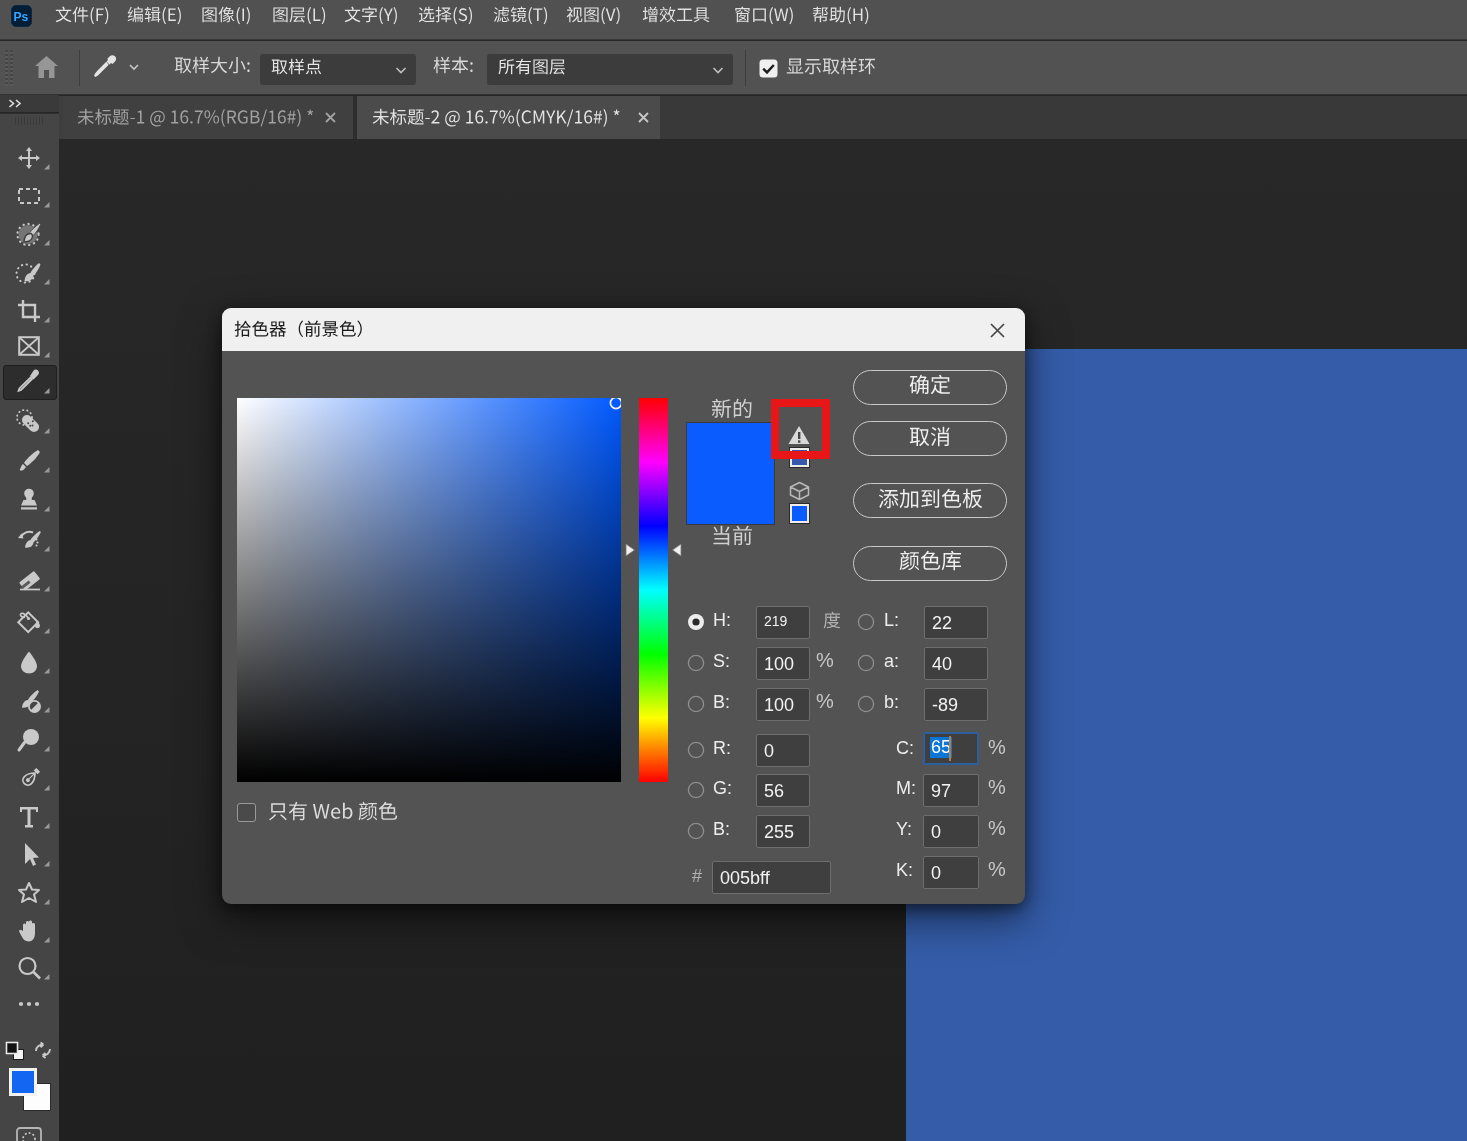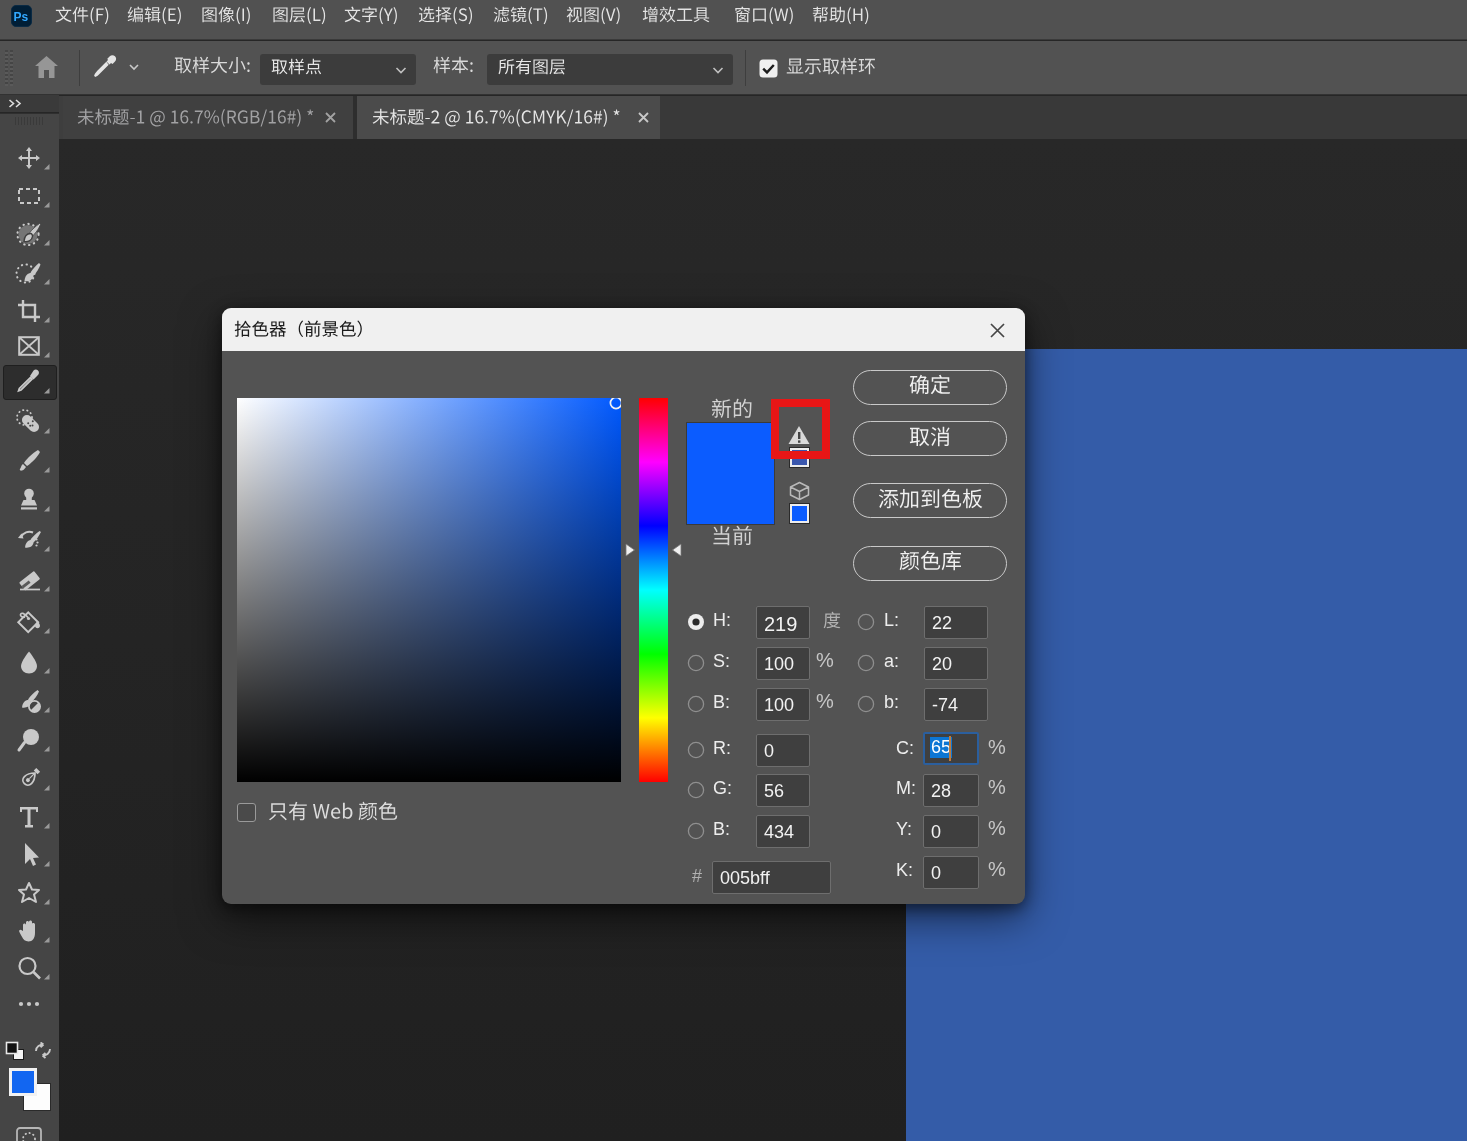--- a/index.html
+++ b/index.html
@@ -412,21 +412,21 @@
       <svg width="63.0" height="24.8" viewBox="0 0 63.0 24.8" style="display:block">
         <path transform="translate(0,18.48) scale(0.021000,-0.021000)" fill="#f0f0f0" d="M698 506C696 147 684 34 432 -30C444 -43 461 -67 467 -82C735 -9 755 126 757 506ZM400 459C345 410 243 364 158 338C175 325 194 304 205 289C295 320 398 372 462 433ZM431 185C371 104 252 35 132 -1C148 -15 167 -38 178 -55C306 -12 427 63 497 156ZM740 77C805 32 882 -35 918 -80L961 -34C924 11 845 75 782 118ZM536 609V137H596V552H851V139H914V609H725C738 641 753 680 766 718H947V778H514V718H703C693 683 678 641 664 609ZM229 824C242 799 254 767 263 740H68V677H496V740H334C325 770 308 811 291 842ZM415 326C356 263 246 205 150 172C155 225 156 277 156 321V472H493V535H392C412 569 434 613 453 653L390 669C375 630 349 574 326 535H195L248 554C240 586 217 636 194 671L135 652C157 616 178 568 186 535H89V322C89 215 84 65 32 -45C49 -51 79 -69 92 -81C125 -9 142 82 150 169C166 155 183 134 193 118C296 158 407 224 475 300Z M1474.0 492V319H1243.0V492ZM1547.0 492H1786.0V319H1547.0ZM1598.0 685C1569.0 643 1531.0 597 1494.0 563H1229.0C1268.0 601 1304.0 642 1337.0 685ZM1354.0 843C1284.0 708 1162.0 587 1039.0 511C1053.0 495 1074.0 457 1081.0 441C1111.0 461 1141.0 484 1170.0 509V81C1170.0 -36 1219.0 -63 1378.0 -63C1414.0 -63 1725.0 -63 1765.0 -63C1914.0 -63 1945.0 -18 1963.0 138C1941.0 142 1910.0 154 1890.0 166C1879.0 34 1863.0 6 1764.0 6C1696.0 6 1426.0 6 1373.0 6C1263.0 6 1243.0 20 1243.0 80V247H1786.0V202H1861.0V563H1585.0C1632.0 611 1678.0 669 1712.0 722L1663.0 757L1648.0 752H1383.0C1397.0 774 1410.0 796 1422.0 818Z M2325.0 245C2334.0 253 2368.0 259 2419.0 259H2593.0V144H2232.0V74H2593.0V-79H2667.0V74H2954.0V144H2667.0V259H2888.0V327H2667.0V432H2593.0V327H2403.0C2434.0 373 2465.0 426 2493.0 481H2912.0V549H2527.0L2559.0 621L2482.0 648C2471.0 615 2458.0 581 2444.0 549H2260.0V481H2412.0C2387.0 431 2365.0 393 2354.0 377C2334.0 344 2317.0 322 2299.0 318C2308.0 298 2321.0 260 2325.0 245ZM2469.0 821C2486.0 797 2503.0 766 2515.0 739H2121.0V450C2121.0 305 2114.0 101 2031.0 -42C2049.0 -50 2082.0 -71 2095.0 -85C2182.0 67 2195.0 295 2195.0 450V668H2952.0V739H2600.0C2588.0 770 2565.0 809 2542.0 840Z"></path>
       </svg>
     </div>
 <svg class="abs" style="left:687px;top:613px" width="18" height="18" viewBox="0 0 18 18">
 <circle cx="9" cy="9" r="8" fill="#ededed"></circle>
       <circle cx="9" cy="9" r="3.6" fill="#2b2b2b"></circle>
     </svg>
 <div class="lat" style="left:713px;top:610px;font-size:18px;color:#ededed">H:</div>
 <div class="abs" style="left:756px;top:605.5px;width:54px;height:33px;background:#3f3f3f;border:1px solid #6e6e6e;border-radius:2px"></div>
-<div class="lat" style="left:764px;top:612.5px;font-size:20px;color:#f2f2f2">219</div>
+<div class="lat" style="left:764px;top:612.5px;font-size:14px;color:#f2f2f2">219</div>
 <svg class="abs" style="left:687px;top:654px" width="18" height="18" viewBox="0 0 18 18">
 <circle cx="9" cy="9" r="7.6" fill="none" stroke="#8f8f8f" stroke-width="1.3"></circle>
     </svg>
 <div class="lat" style="left:713px;top:651px;font-size:18px;color:#ededed">S:</div>
 <div class="abs" style="left:756px;top:646.5px;width:54px;height:33px;background:#3f3f3f;border:1px solid #6e6e6e;border-radius:2px"></div>
 <div class="lat" style="left:764px;top:653.5px;font-size:18px;color:#f2f2f2">100</div>
 <svg class="abs" style="left:687px;top:695px" width="18" height="18" viewBox="0 0 18 18">
 <circle cx="9" cy="9" r="7.6" fill="none" stroke="#8f8f8f" stroke-width="1.3"></circle>
     </svg>
 <div class="lat" style="left:713px;top:692px;font-size:18px;color:#ededed">B:</div>
@@ -449,50 +449,50 @@
 <circle cx="9" cy="9" r="7.6" fill="none" stroke="#8f8f8f" stroke-width="1.3"></circle>
     </svg>
 <div class="lat" style="left:713px;top:778px;font-size:18px;color:#ededed">G:</div>
 <div class="abs" style="left:756px;top:773.5px;width:54px;height:33px;background:#3f3f3f;border:1px solid #6e6e6e;border-radius:2px"></div>
 <div class="lat" style="left:764px;top:780.5px;font-size:18px;color:#f2f2f2">56</div>
 <svg class="abs" style="left:687px;top:822px" width="18" height="18" viewBox="0 0 18 18">
 <circle cx="9" cy="9" r="7.6" fill="none" stroke="#8f8f8f" stroke-width="1.3"></circle>
     </svg>
 <div class="lat" style="left:713px;top:819px;font-size:18px;color:#ededed">B:</div>
 <div class="abs" style="left:756px;top:814.5px;width:54px;height:33px;background:#3f3f3f;border:1px solid #6e6e6e;border-radius:2px"></div>
-<div class="lat" style="left:764px;top:821.5px;font-size:18px;color:#f2f2f2">434</div>
+<div class="lat" style="left:764px;top:821.5px;font-size:18px;color:#f2f2f2">255</div>
 <div class="lat" style="left:692px;top:866px;font-size:18px;color:#b2b2b2">#</div>
 <div class="abs" style="left:712px;top:861px;width:119px;height:33px;background:#3f3f3f;border:1px solid #6e6e6e;border-radius:2px"></div>
 <div class="lat" style="left:720px;top:868px;font-size:18px;color:#f2f2f2">005bff</div>
 <svg class="abs" style="left:857px;top:613px" width="18" height="18" viewBox="0 0 18 18">
 <circle cx="9" cy="9" r="7.6" fill="none" stroke="#8f8f8f" stroke-width="1.3"></circle>
     </svg>
 <div class="lat" style="left:884px;top:610px;font-size:18px;color:#ededed">L:</div>
 <div class="abs" style="left:924px;top:605.5px;width:64px;height:33px;background:#3f3f3f;border:1px solid #6e6e6e;border-radius:2px"></div>
 <div class="lat" style="left:932px;top:612.5px;font-size:18px;color:#f2f2f2">22</div>
 <svg class="abs" style="left:857px;top:654px" width="18" height="18" viewBox="0 0 18 18">
 <circle cx="9" cy="9" r="7.6" fill="none" stroke="#8f8f8f" stroke-width="1.3"></circle>
     </svg>
 <div class="lat" style="left:884px;top:651px;font-size:18px;color:#ededed">a:</div>
 <div class="abs" style="left:924px;top:646.5px;width:64px;height:33px;background:#3f3f3f;border:1px solid #6e6e6e;border-radius:2px"></div>
-<div class="lat" style="left:932px;top:653.5px;font-size:18px;color:#f2f2f2">20</div>
+<div class="lat" style="left:932px;top:653.5px;font-size:18px;color:#f2f2f2">40</div>
 <svg class="abs" style="left:857px;top:695px" width="18" height="18" viewBox="0 0 18 18">
 <circle cx="9" cy="9" r="7.6" fill="none" stroke="#8f8f8f" stroke-width="1.3"></circle>
     </svg>
 <div class="lat" style="left:884px;top:692px;font-size:18px;color:#ededed">b:</div>
 <div class="abs" style="left:924px;top:687.5px;width:64px;height:33px;background:#3f3f3f;border:1px solid #6e6e6e;border-radius:2px"></div>
-<div class="lat" style="left:932px;top:694.5px;font-size:18px;color:#f2f2f2">-74</div>
+<div class="lat" style="left:932px;top:694.5px;font-size:18px;color:#f2f2f2">-89</div>
 <div class="lat" style="left:896px;top:738px;font-size:18px;color:#ededed">C:</div>
 <div class="abs" style="left:923px;top:731.5px;width:56px;height:33px;background:#3f3f3f;border:2px solid #2b5f9e;border-radius:2px"></div>
 <div class="lat" style="left:930px;top:736.5px;font-size:18px;color:#fff;background:#0c76d4;padding:0 1px">65</div>
 <div class="abs" style="left:949px;top:735.5px;width:2px;height:25px;background:#bd7b40"></div>
 <div class="lat" style="left:988px;top:736px;font-size:20px;color:#c6c6c6">%</div>
 <div class="lat" style="left:896px;top:778px;font-size:18px;color:#ededed">M:</div>
 <div class="abs" style="left:923px;top:773.5px;width:56px;height:33px;background:#3f3f3f;border:1px solid #6e6e6e;border-radius:2px"></div>
-<div class="lat" style="left:931px;top:780.5px;font-size:18px;color:#f2f2f2">28</div>
+<div class="lat" style="left:931px;top:780.5px;font-size:18px;color:#f2f2f2">97</div>
 <div class="lat" style="left:988px;top:776px;font-size:20px;color:#c6c6c6">%</div>
 <div class="lat" style="left:896px;top:819px;font-size:18px;color:#ededed">Y:</div>
 <div class="abs" style="left:923px;top:814.5px;width:56px;height:33px;background:#3f3f3f;border:1px solid #6e6e6e;border-radius:2px"></div>
 <div class="lat" style="left:931px;top:821.5px;font-size:18px;color:#f2f2f2">0</div>
 <div class="lat" style="left:988px;top:817px;font-size:20px;color:#c6c6c6">%</div>
 <div class="lat" style="left:896px;top:860px;font-size:18px;color:#ededed">K:</div>
 <div class="abs" style="left:923px;top:855.5px;width:56px;height:33px;background:#3f3f3f;border:1px solid #6e6e6e;border-radius:2px"></div>
 <div class="lat" style="left:931px;top:862.5px;font-size:18px;color:#f2f2f2">0</div>
 <div class="lat" style="left:988px;top:858px;font-size:20px;color:#c6c6c6">%</div>
 <div class="abs" style="left:237px;top:803px;width:19px;height:19px;background:#4a4a4a;border:1.5px solid #9a9a9a;border-radius:3px"></div>

